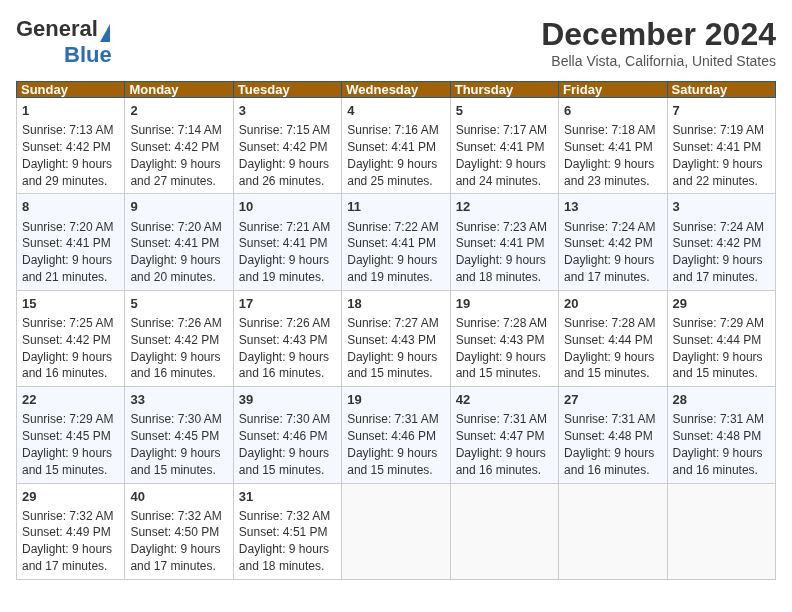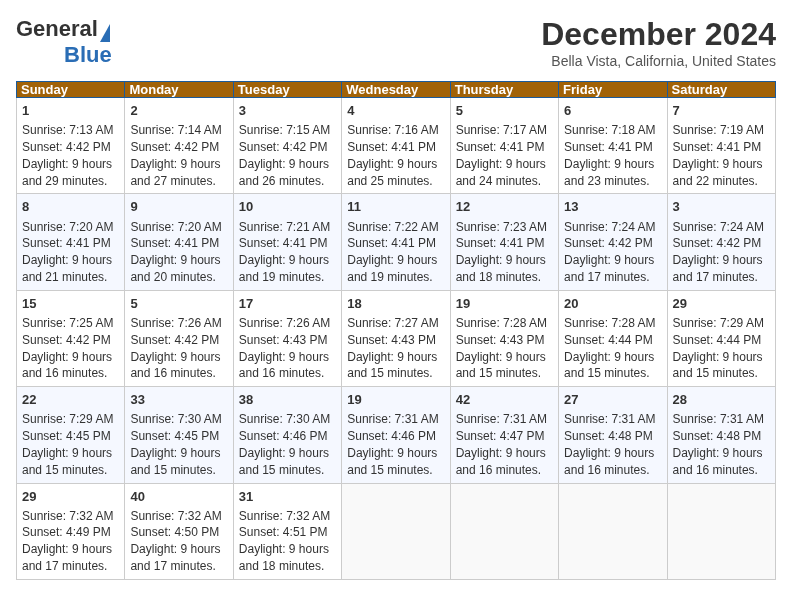--- a/index.html
+++ b/index.html
@@ -133,21 +133,21 @@
         <td><span class="day-num">5</span><span class="day-info">Sunrise: 7:26 AM<br>Sunset: 4:42 PM<br>Daylight: 9 hours and 16 minutes.</span></td>
         <td><span class="day-num">17</span><span class="day-info">Sunrise: 7:26 AM<br>Sunset: 4:43 PM<br>Daylight: 9 hours and 16 minutes.</span></td>
         <td><span class="day-num">18</span><span class="day-info">Sunrise: 7:27 AM<br>Sunset: 4:43 PM<br>Daylight: 9 hours and 15 minutes.</span></td>
         <td><span class="day-num">19</span><span class="day-info">Sunrise: 7:28 AM<br>Sunset: 4:43 PM<br>Daylight: 9 hours and 15 minutes.</span></td>
         <td><span class="day-num">20</span><span class="day-info">Sunrise: 7:28 AM<br>Sunset: 4:44 PM<br>Daylight: 9 hours and 15 minutes.</span></td>
         <td><span class="day-num">29</span><span class="day-info">Sunrise: 7:29 AM<br>Sunset: 4:44 PM<br>Daylight: 9 hours and 15 minutes.</span></td>
       </tr>
       <tr>
         <td><span class="day-num">22</span><span class="day-info">Sunrise: 7:29 AM<br>Sunset: 4:45 PM<br>Daylight: 9 hours and 15 minutes.</span></td>
         <td><span class="day-num">33</span><span class="day-info">Sunrise: 7:30 AM<br>Sunset: 4:45 PM<br>Daylight: 9 hours and 15 minutes.</span></td>
-        <td><span class="day-num">38</span><span class="day-info">Sunrise: 7:30 AM<br>Sunset: 4:46 PM<br>Daylight: 9 hours and 15 minutes.</span></td>
+        <td><span class="day-num">39</span><span class="day-info">Sunrise: 7:30 AM<br>Sunset: 4:46 PM<br>Daylight: 9 hours and 15 minutes.</span></td>
         <td><span class="day-num">19</span><span class="day-info">Sunrise: 7:31 AM<br>Sunset: 4:46 PM<br>Daylight: 9 hours and 15 minutes.</span></td>
         <td><span class="day-num">42</span><span class="day-info">Sunrise: 7:31 AM<br>Sunset: 4:47 PM<br>Daylight: 9 hours and 16 minutes.</span></td>
         <td><span class="day-num">27</span><span class="day-info">Sunrise: 7:31 AM<br>Sunset: 4:48 PM<br>Daylight: 9 hours and 16 minutes.</span></td>
         <td><span class="day-num">28</span><span class="day-info">Sunrise: 7:31 AM<br>Sunset: 4:48 PM<br>Daylight: 9 hours and 16 minutes.</span></td>
       </tr>
       <tr>
         <td><span class="day-num">29</span><span class="day-info">Sunrise: 7:32 AM<br>Sunset: 4:49 PM<br>Daylight: 9 hours and 17 minutes.</span></td>
         <td><span class="day-num">40</span><span class="day-info">Sunrise: 7:32 AM<br>Sunset: 4:50 PM<br>Daylight: 9 hours and 17 minutes.</span></td>
         <td><span class="day-num">31</span><span class="day-info">Sunrise: 7:32 AM<br>Sunset: 4:51 PM<br>Daylight: 9 hours and 18 minutes.</span></td>
         <td class="empty-cell"></td>

